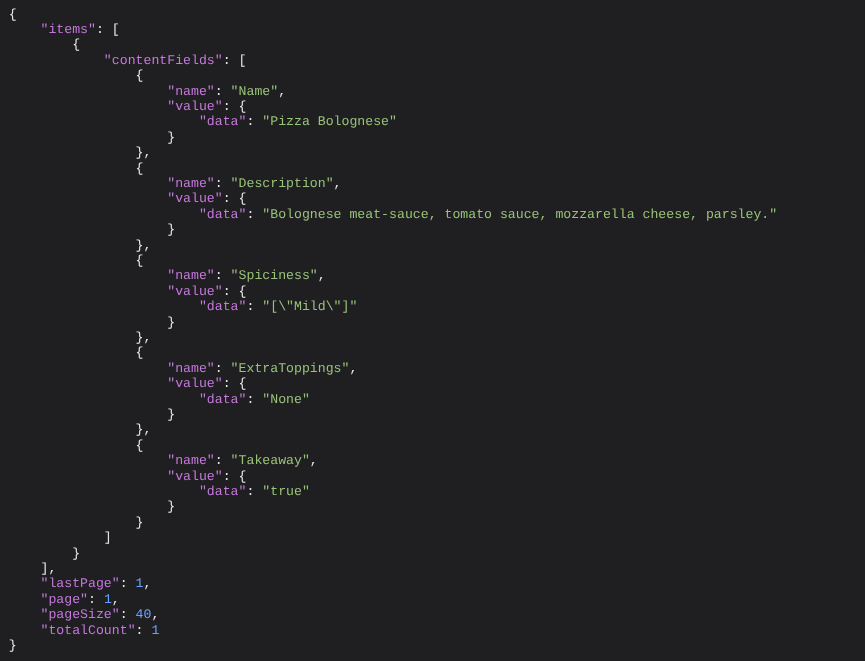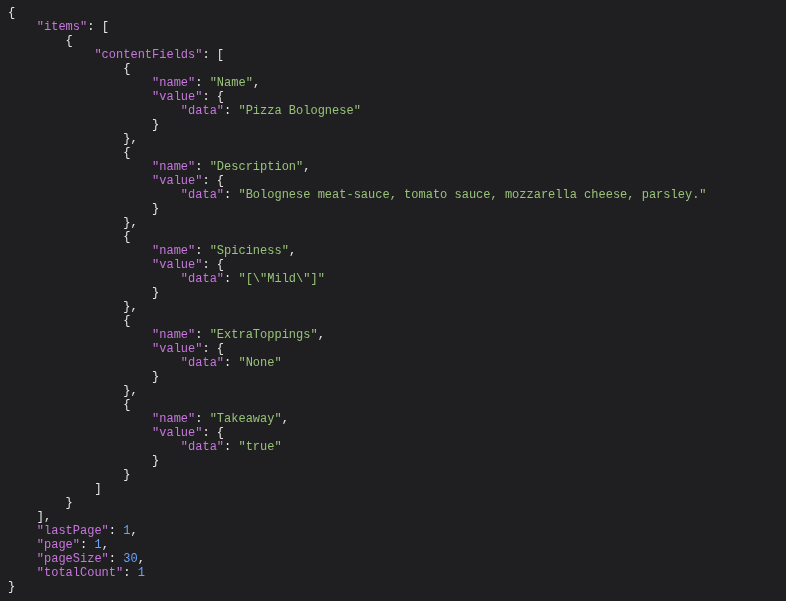--- a/index.html
+++ b/index.html
@@ -59,16 +59,16 @@
                     <span class="k">"name"</span><span class="p">: </span><span class="s">"Takeaway"</span><span class="p">,</span>
                     <span class="k">"value"</span><span class="p">: {</span>
                         <span class="k">"data"</span><span class="p">: </span><span class="s">"true"</span>
                     <span class="p">}</span>
                 <span class="p">}</span>
             <span class="p">]</span>
         <span class="p">}</span>
     <span class="p">],</span>
     <span class="k">"lastPage"</span><span class="p">: </span><span class="n">1</span><span class="p">,</span>
     <span class="k">"page"</span><span class="p">: </span><span class="n">1</span><span class="p">,</span>
-    <span class="k">"pageSize"</span><span class="p">: </span><span class="n">30</span><span class="p">,</span>
+    <span class="k">"pageSize"</span><span class="p">: </span><span class="n">40</span><span class="p">,</span>
     <span class="k">"totalCount"</span><span class="p">: </span><span class="n">1</span>
 <span class="p">}</span>
 </pre>
 
 </body></html>

